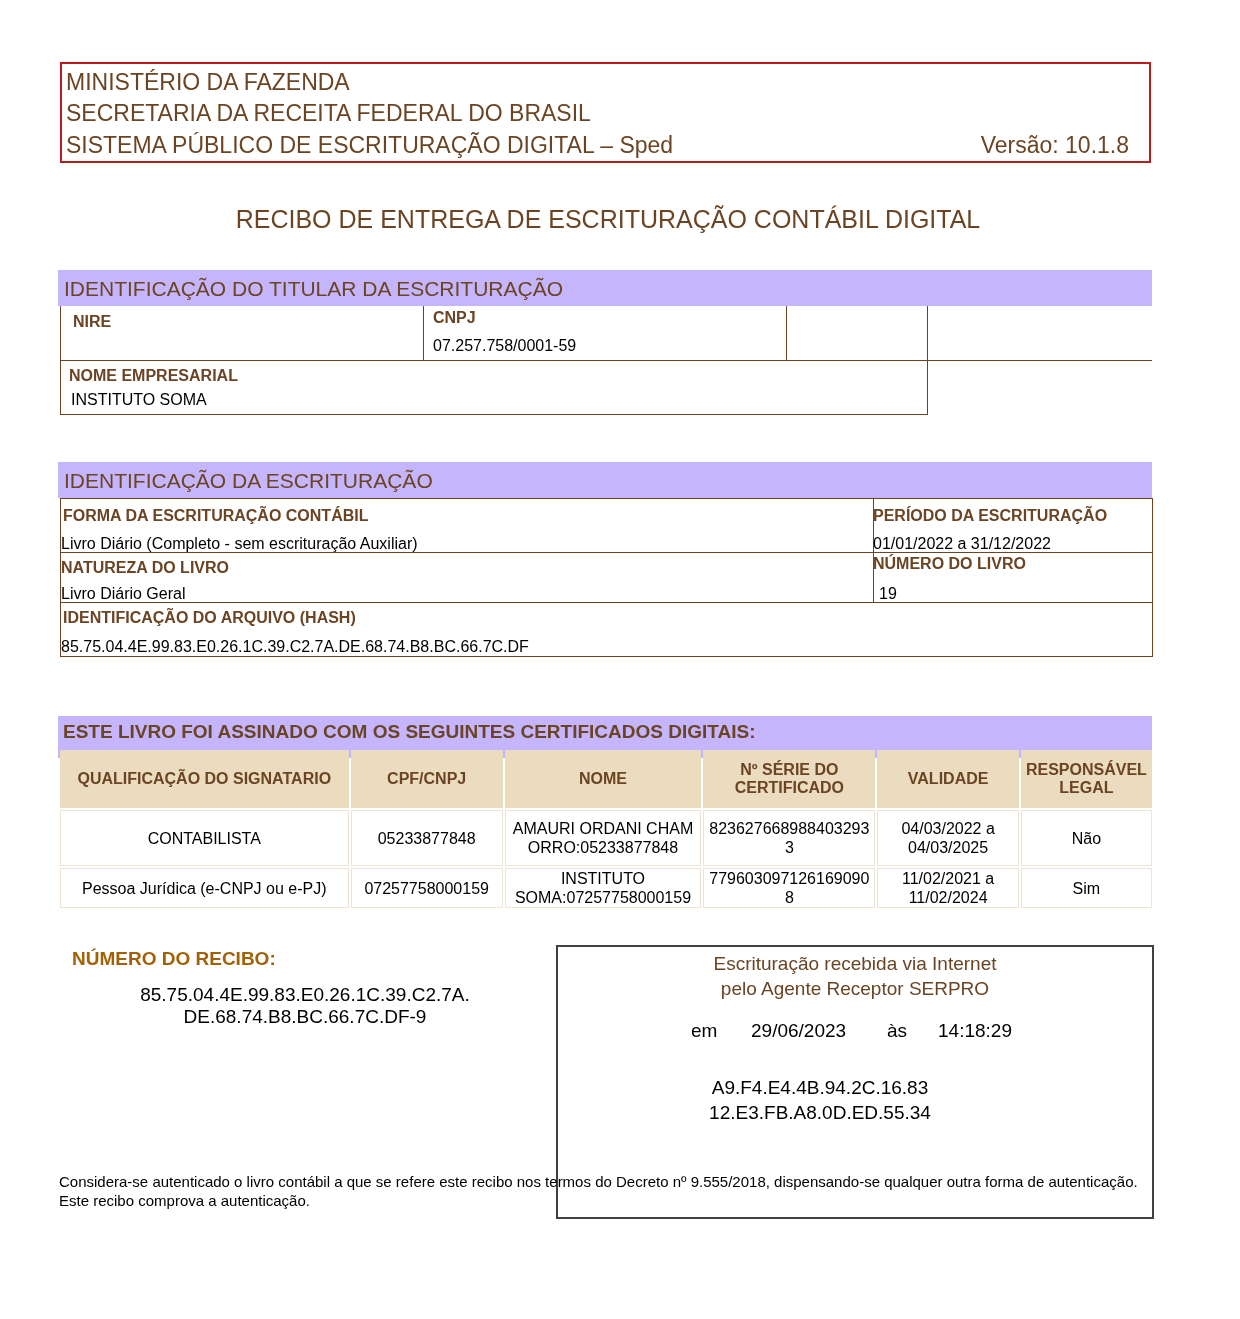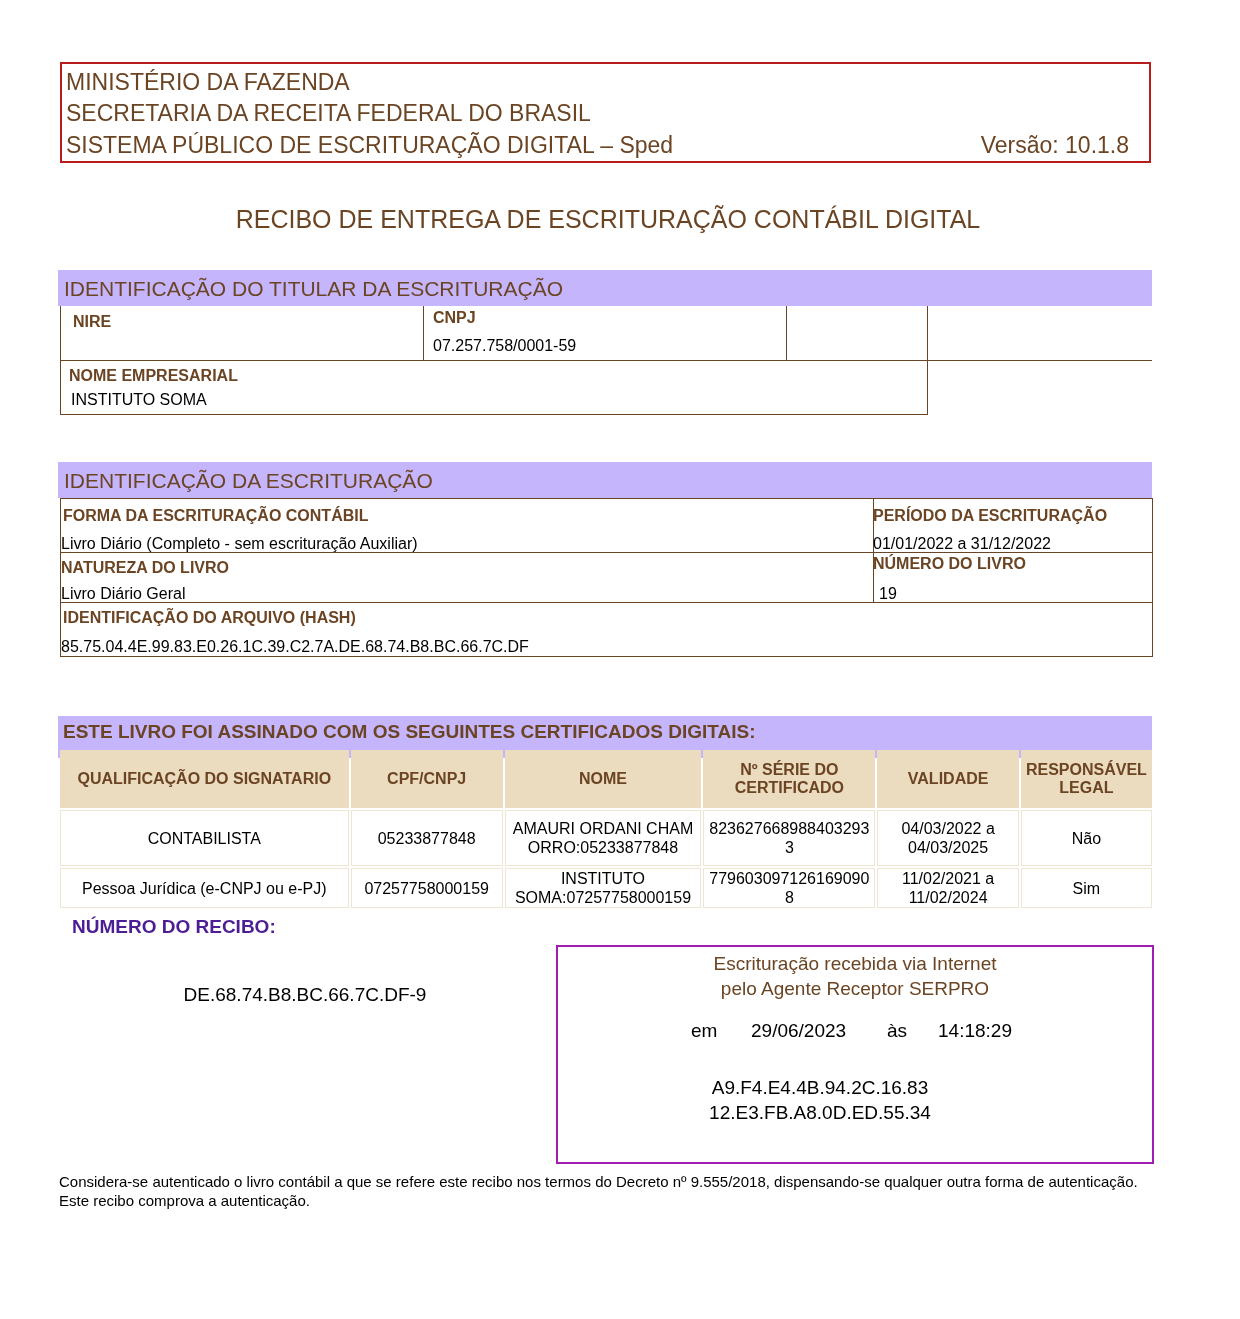--- a/index.html
+++ b/index.html
@@ -19,24 +19,24 @@
   .val { position: absolute; font-size: 16px; color: #000; white-space: nowrap; }
   .vline { position: absolute; width: 1px; background: #6b4423; }
   .hline { position: absolute; height: 1px; background: #6b4423; }
 
   table.certs { position: absolute; left: 58px; top: 748px; width: 1096px; border-collapse: separate; border-spacing: 2px; }
   table.certs th { background: #ecdcbf; color: #6b4423; font-size: 16px; font-weight: bold; height: 58px; text-align: center; padding: 0 2px; }
   table.certs td { font-size: 16px; text-align: center; border: 1px solid #efe5d5; background: #fff; padding: 0 2px; line-height: 19px; }
   table.certs tr.r1 td { height: 54px; }
   table.certs tr.r2 td { height: 38px; }
 
-  .recibo-lbl { position: absolute; left: 72px; top: 916px; font-size: 19px; font-weight: bold; color: #4c1d95; }
+  .recibo-lbl { position: absolute; left: 72px; top: 948px; font-size: 19px; font-weight: bold; color: #a16207; }
   .recibo-val { position: absolute; left: 110px; width: 390px; top: 984px; font-size: 19px; text-align: center; line-height: 22px; }
 
-  .recv-box { position: absolute; left: 556px; top: 945px; width: 598px; height: 219px; border: 2px solid #a21caf; box-sizing: border-box; }
+  .recv-box { position: absolute; left: 556px; top: 945px; width: 598px; height: 274px; border: 2px solid #404040; box-sizing: border-box; }
   .recv-line { position: absolute; left: 0; width: 100%; text-align: center; font-size: 19px; color: #6b4423; }
   .recv-when { position: absolute; top: 73px; font-size: 19px; }
   .recv-hash { position: absolute; left: 0; width: 100%; text-align: center; font-size: 19px; }
 
   .footer { position: absolute; left: 59px; top: 1172px; width: 1100px; font-size: 15px; line-height: 19px; }
 </style>
 </head>
 <body>
 
 <div class="header-box">
@@ -113,20 +113,21 @@
       <td>INSTITUTO SOMA:07257758000159</td>
       <td style="word-break:break-all;">7796030971261690908</td>
       <td style="padding:0 14px;">11/02/2021 a 11/02/2024</td>
       <td>Sim</td>
     </tr>
   </tbody>
 </table>
 
 <div class="recibo-lbl">NÚMERO DO RECIBO:</div>
 <div class="recibo-val">
+  <div>85.75.04.4E.99.83.E0.26.1C.39.C2.7A.</div>
   <div>DE.68.74.B8.BC.66.7C.DF-9</div>
 </div>
 
 <div class="recv-box">
   <div class="recv-line" style="top:6px;">Escrituração recebida via Internet</div>
   <div class="recv-line" style="top:31px;">pelo Agente Receptor SERPRO</div>
   <div class="recv-when" style="left:133px;">em</div>
   <div class="recv-when" style="left:193px;">29/06/2023</div>
   <div class="recv-when" style="left:329px;">às</div>
   <div class="recv-when" style="left:380px;">14:18:29</div>

